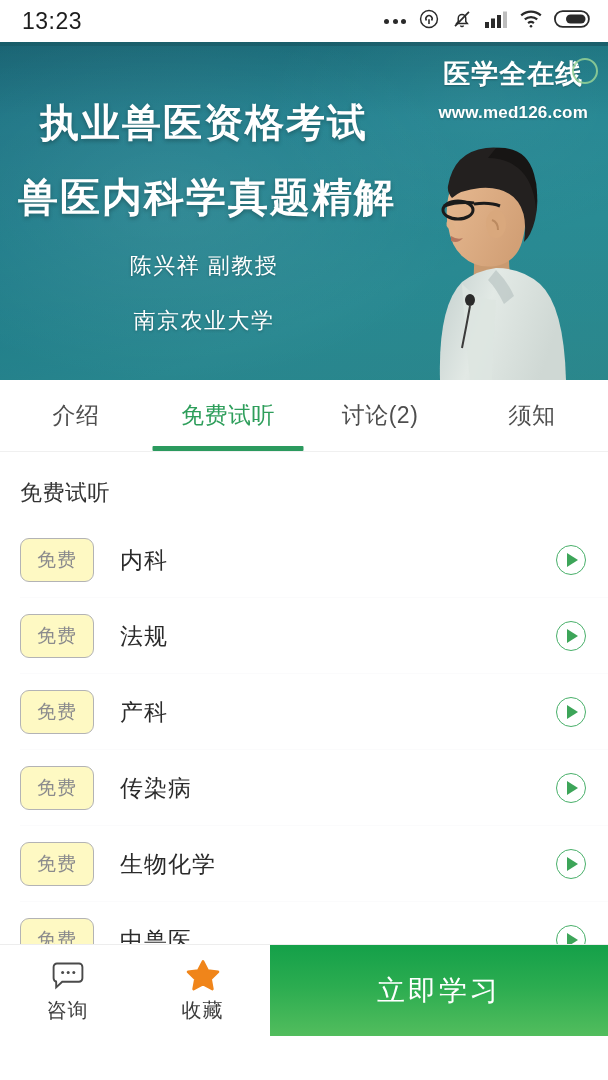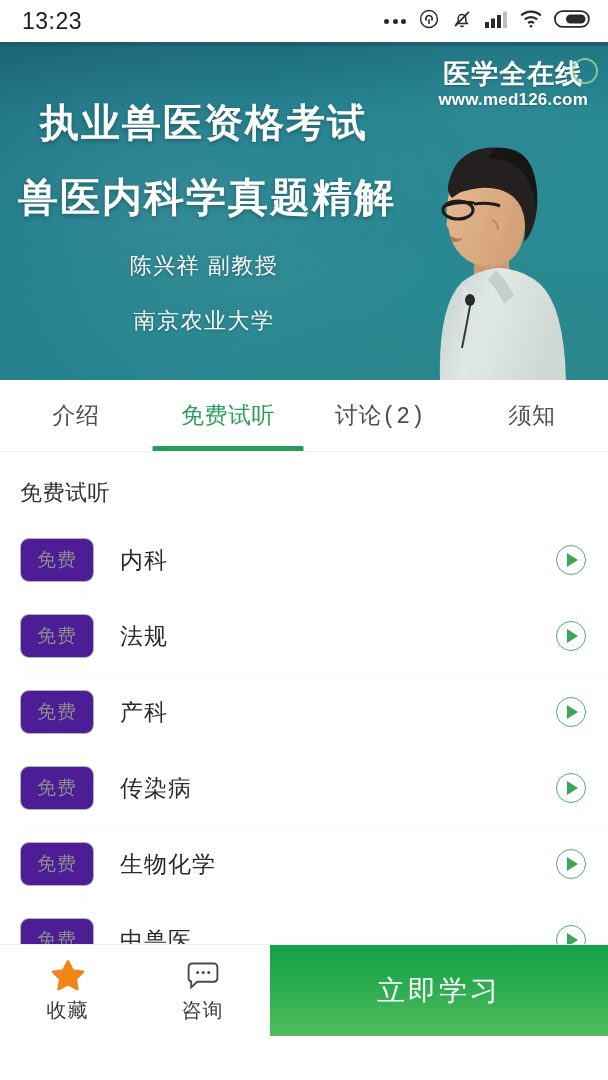--- a/index.html
+++ b/index.html
@@ -92,21 +92,21 @@
     color: #ffffff;
     letter-spacing: 1px;
     line-height: 1.08;
     text-shadow: 0 1px 2px rgba(0,0,0,0.25);
   }
   .wm-url {
     font-size: 17px;
     font-weight: bold;
     color: #ffffff;
     letter-spacing: 0.2px;
-    margin-top: 1px;
+    margin-top: 14px;
     text-shadow: 0 1px 2px rgba(0,0,0,0.25);
   }
   .wm-circle {
     position: absolute;
     right: 10px;
     top: 16px;
     width: 26px; height: 26px;
     border: 2px solid rgba(150, 210, 150, 0.85);
     border-radius: 50%;
     z-index: 7;
@@ -160,21 +160,20 @@
   }
 
   
   .tabs {
     flex: 0 0 72px;
     height: 72px;
     display: flex;
     align-items: stretch;
     background: #ffffff;
     border-bottom: 1px solid #f0f0f0;
-    font-family: Liberation Mono, monospace;
   }
   .tab {
     flex: 1;
     display: flex;
     align-items: center;
     justify-content: center;
     position: relative;
     font-size: 23px;
     color: #4e4e4e;
     letter-spacing: 0.5px;
@@ -227,21 +226,21 @@
     min-width: 74px;
     height: 44px;
     border: 1px solid #b3b3b5;
     border-radius: 9px;
     display: flex;
     align-items: center;
     justify-content: center;
     font-size: 19px;
     color: #8b8b8d;
     letter-spacing: 1px;
-    background: #4c1d95;
+    background: #fef9c3;
   }
   .lesson-name {
     margin-left: 26px;
     font-size: 23px;
     color: #2b2b2b;
     letter-spacing: 1px;
     flex: 1 1 auto;
   }
   .play-btn {
     flex: 0 0 auto;
@@ -464,35 +463,35 @@
           </div>
       </div>
 
     </div>
   </div>
 
   <div class="bottombar">
 
     <div class="bb-action">
       <span class="bb-icon">
-        <svg width="34" height="32" viewBox="0 0 34 32">
-          <path d="M17 2.4l4.8 9.1 10.2 1.4 -7.4 7.1 1.8 10.1 -9.4 -4.9 -9.4 4.9 1.8 -10.1 -7.4 -7.1 10.2 -1.4z" fill="#f0851a" stroke="#f0851a" stroke-width="2.6" stroke-linejoin="round"></path>
-        </svg>
-      </span>
-      <span class="bb-label">收藏</span>
-    </div>
-
-    <div class="bb-action">
-      <span class="bb-icon">
         <svg width="34" height="32" viewBox="0 0 34 32" fill="none" stroke="#4a4a4a" stroke-width="1.9">
           <path d="M6 4.5h22a3.4 3.4 0 0 1 3.4 3.4v11.4a3.4 3.4 0 0 1 -3.4 3.4H11.2L5.2 28.4V22.7H6a3.4 3.4 0 0 1 -3.4 -3.4V7.9A3.4 3.4 0 0 1 6 4.5z"></path>
           <circle cx="11.6" cy="13.6" r="1.5" fill="#4a4a4a" stroke="none"></circle>
           <circle cx="17.2" cy="13.6" r="1.5" fill="#4a4a4a" stroke="none"></circle>
           <circle cx="22.8" cy="13.6" r="1.5" fill="#4a4a4a" stroke="none"></circle>
         </svg>
       </span>
       <span class="bb-label">咨询</span>
     </div>
 
+    <div class="bb-action">
+      <span class="bb-icon">
+        <svg width="34" height="32" viewBox="0 0 34 32">
+          <path d="M17 2.4l4.8 9.1 10.2 1.4 -7.4 7.1 1.8 10.1 -9.4 -4.9 -9.4 4.9 1.8 -10.1 -7.4 -7.1 10.2 -1.4z" fill="#f0851a" stroke="#f0851a" stroke-width="2.6" stroke-linejoin="round"></path>
+        </svg>
+      </span>
+      <span class="bb-label">收藏</span>
+    </div>
+
     <div class="bb-cta">立即学习</div>
   </div>
 
 </div>
 
 </body></html>

